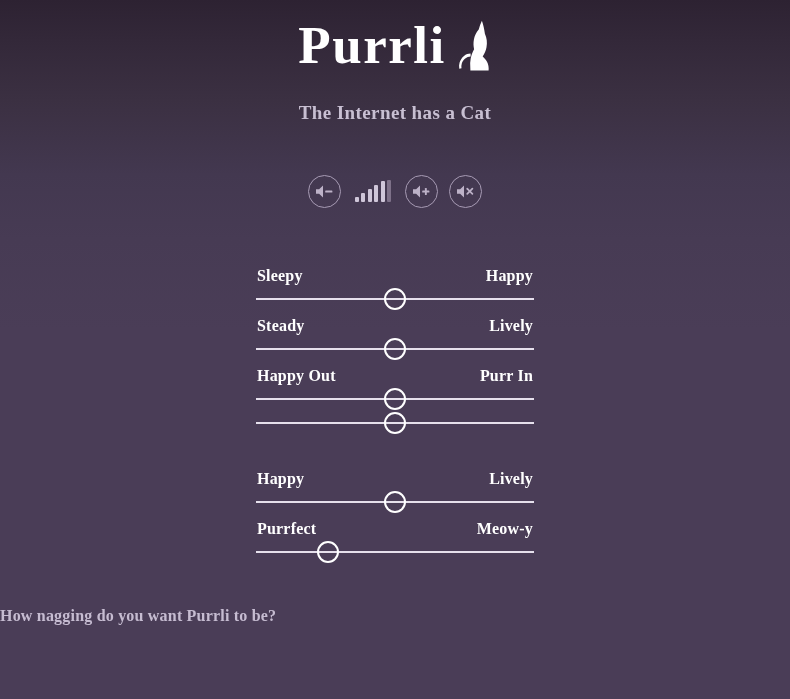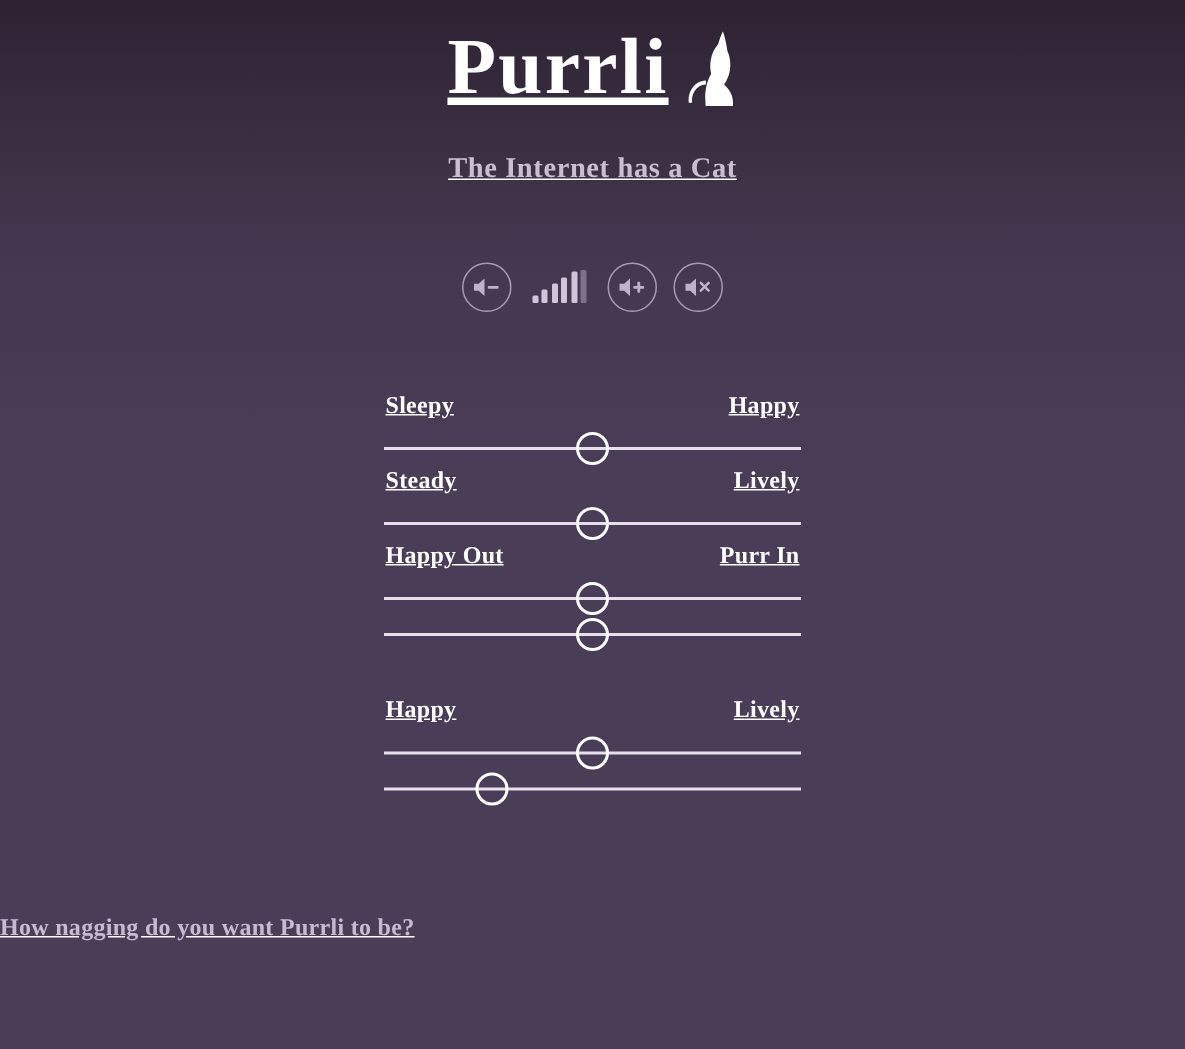--- a/index.html
+++ b/index.html
@@ -23,21 +23,20 @@
     width: 790px;
     height: 528px;
     background: linear-gradient(to bottom,
         #2d2232 0px,
         #332839 40px,
         #3b3042 100px,
         #433850 175px,
         #473b54 240px,
         #4a3d57 330px,
         #4a3d57 699px);
-    text-decoration: underline;
   }
 
   
   .header {
     padding-top: 14px;
     text-align: center;
   }
   .brand-row {
     display: flex;
     align-items: center;
@@ -114,21 +113,21 @@
     margin-left: auto;
     margin-right: auto;
   }
   .slider-row {
     position: relative;
     height: 50px;
   }
   .slider-labels {
     display: flex;
     justify-content: space-between;
-    align-items: center;
+    align-items: flex-end;
     height: 26px;
     padding: 0 1px;
   }
   .slider-labels span {
     font-family: "Liberation Serif", "DejaVu Serif", serif;
     font-size: 16px;
     font-weight: 700;
     color: #ffffff;
     letter-spacing: 0.2px;
     line-height: 1;
@@ -285,20 +284,24 @@
         <span>Happy</span>
         <span>Lively</span>
       </div>
       <div class="slider-track-wrap">
         <div class="slider-track"></div>
         <div class="slider-handle" style="left:50%"></div>
       </div>
     </div>
 
     <div class="slider-row">
+      <div class="slider-labels">
+        <span>Purrfect</span>
+        <span>Meow-y</span>
+      </div>
       <div class="slider-track-wrap">
         <div class="slider-track"></div>
         <div class="slider-handle" style="left:26%"></div>
       </div>
     </div>
 
   </div>
 
   <div class="nag-question">How nagging do you want Purrli to be?</div>
 

